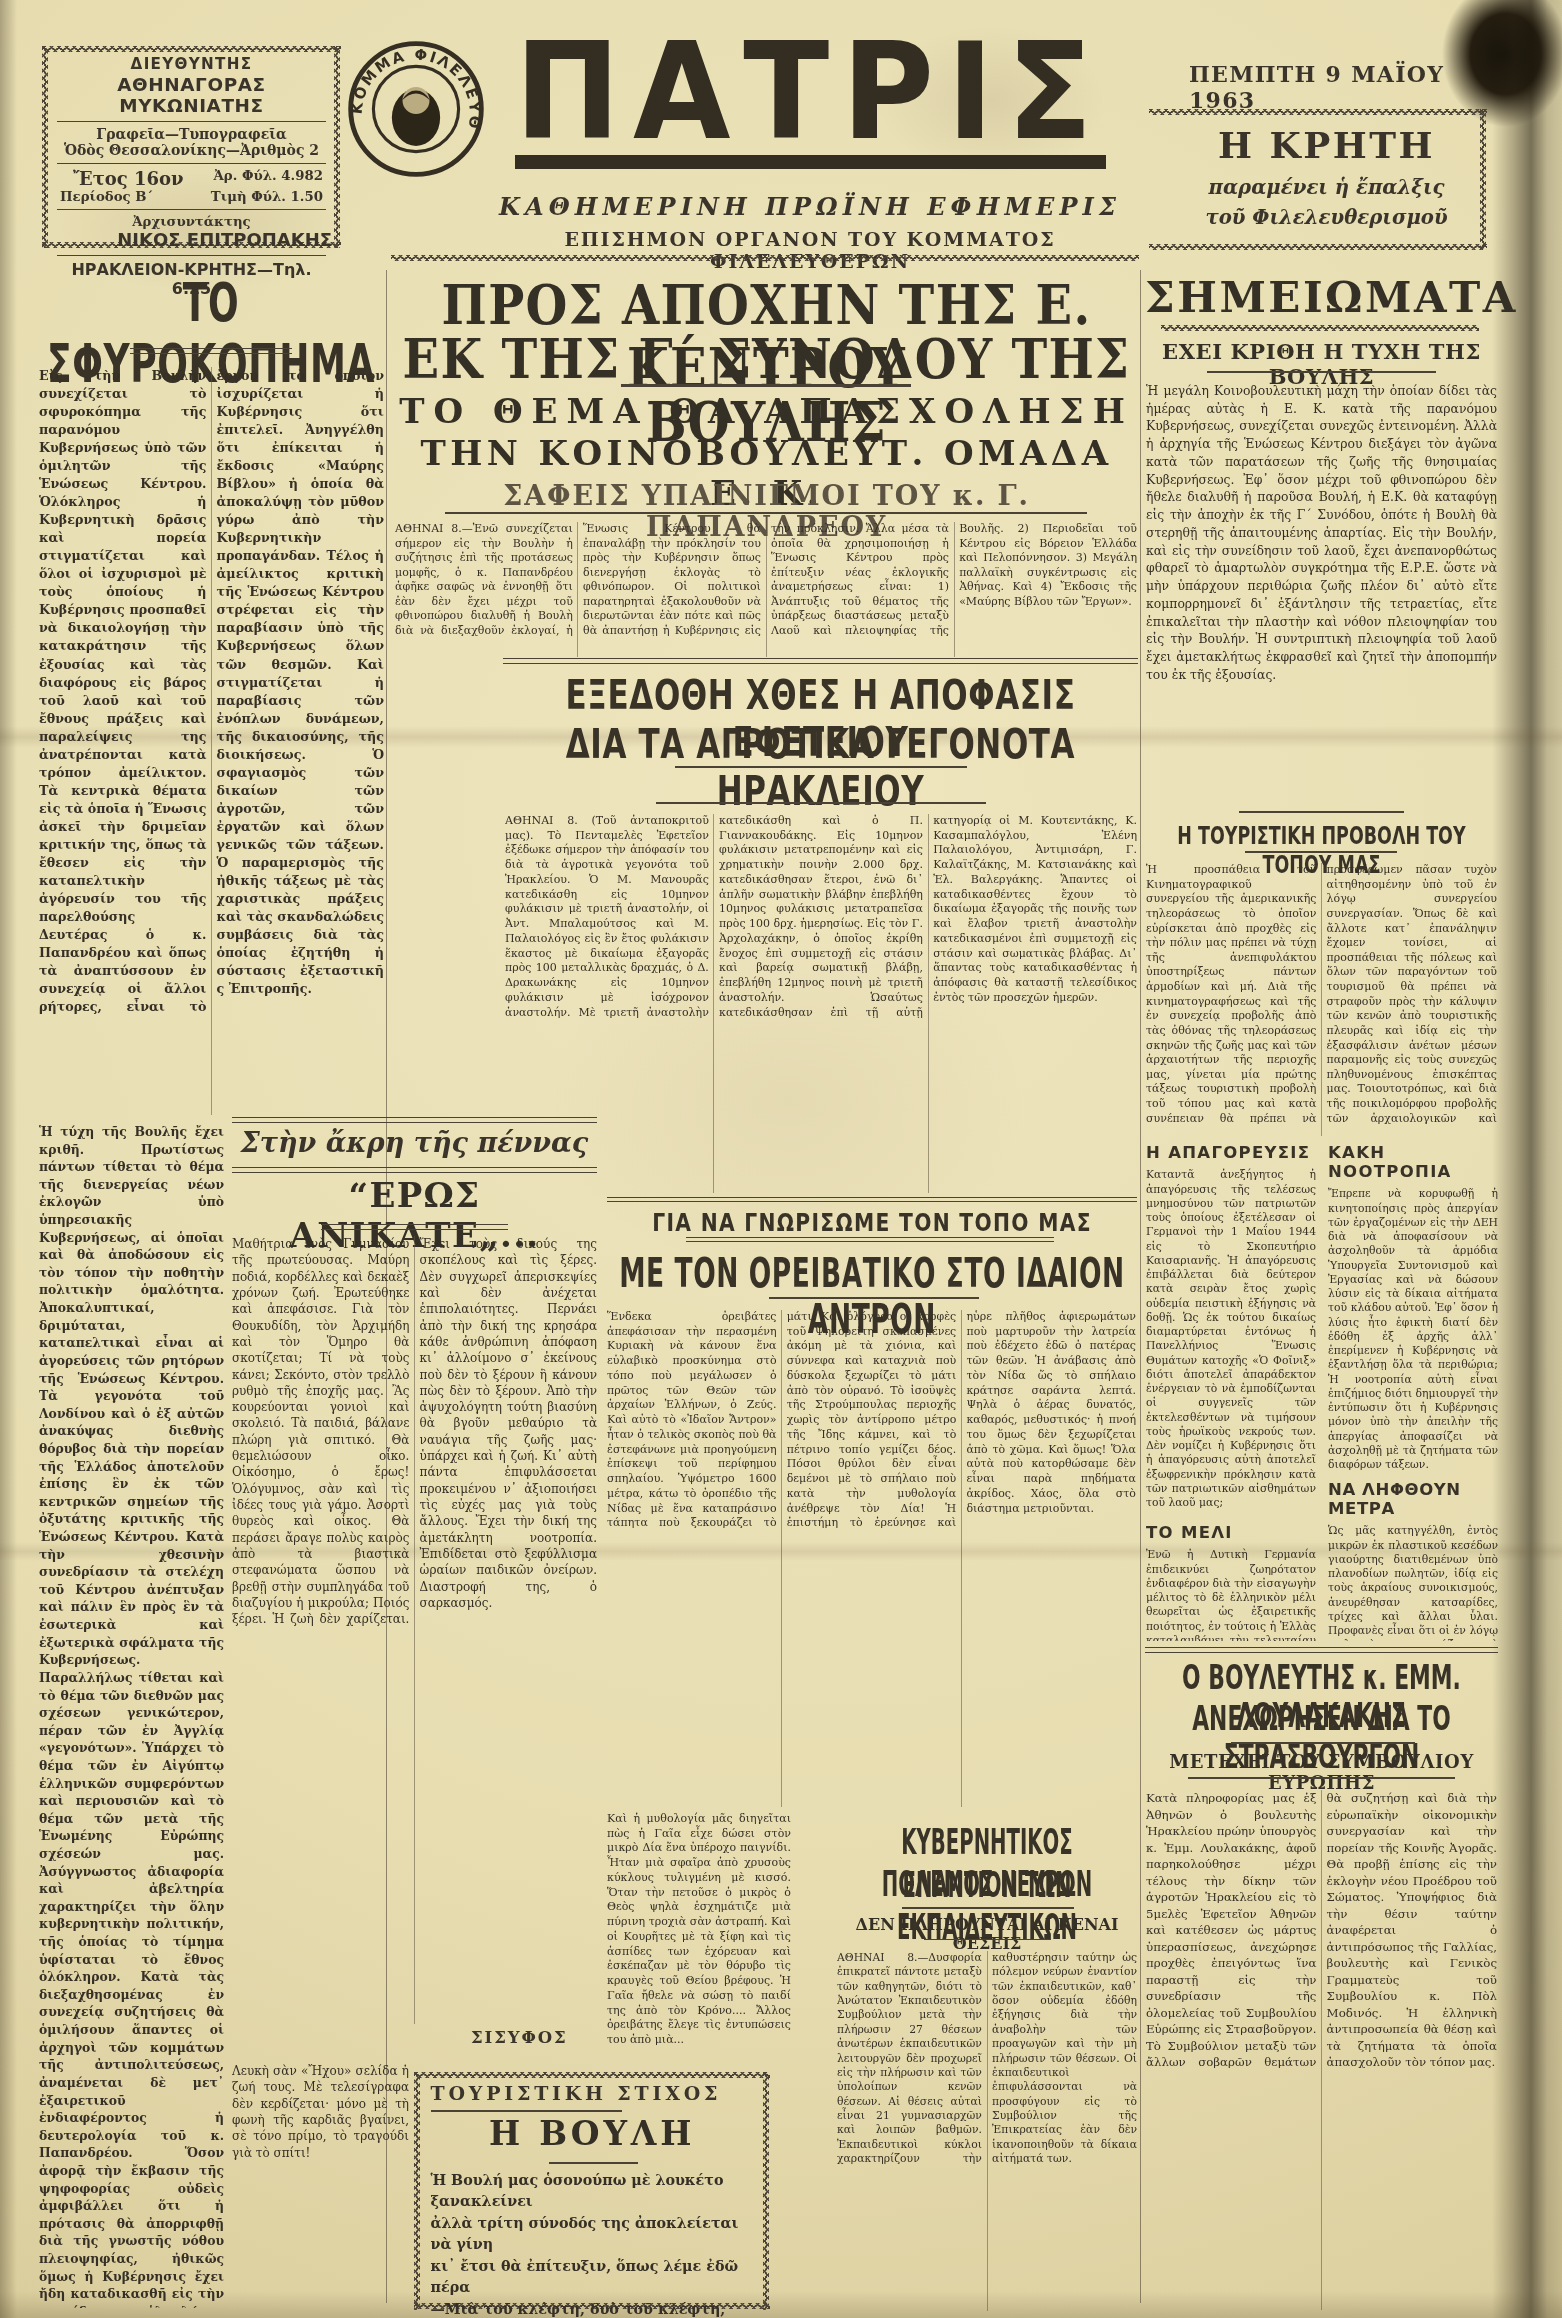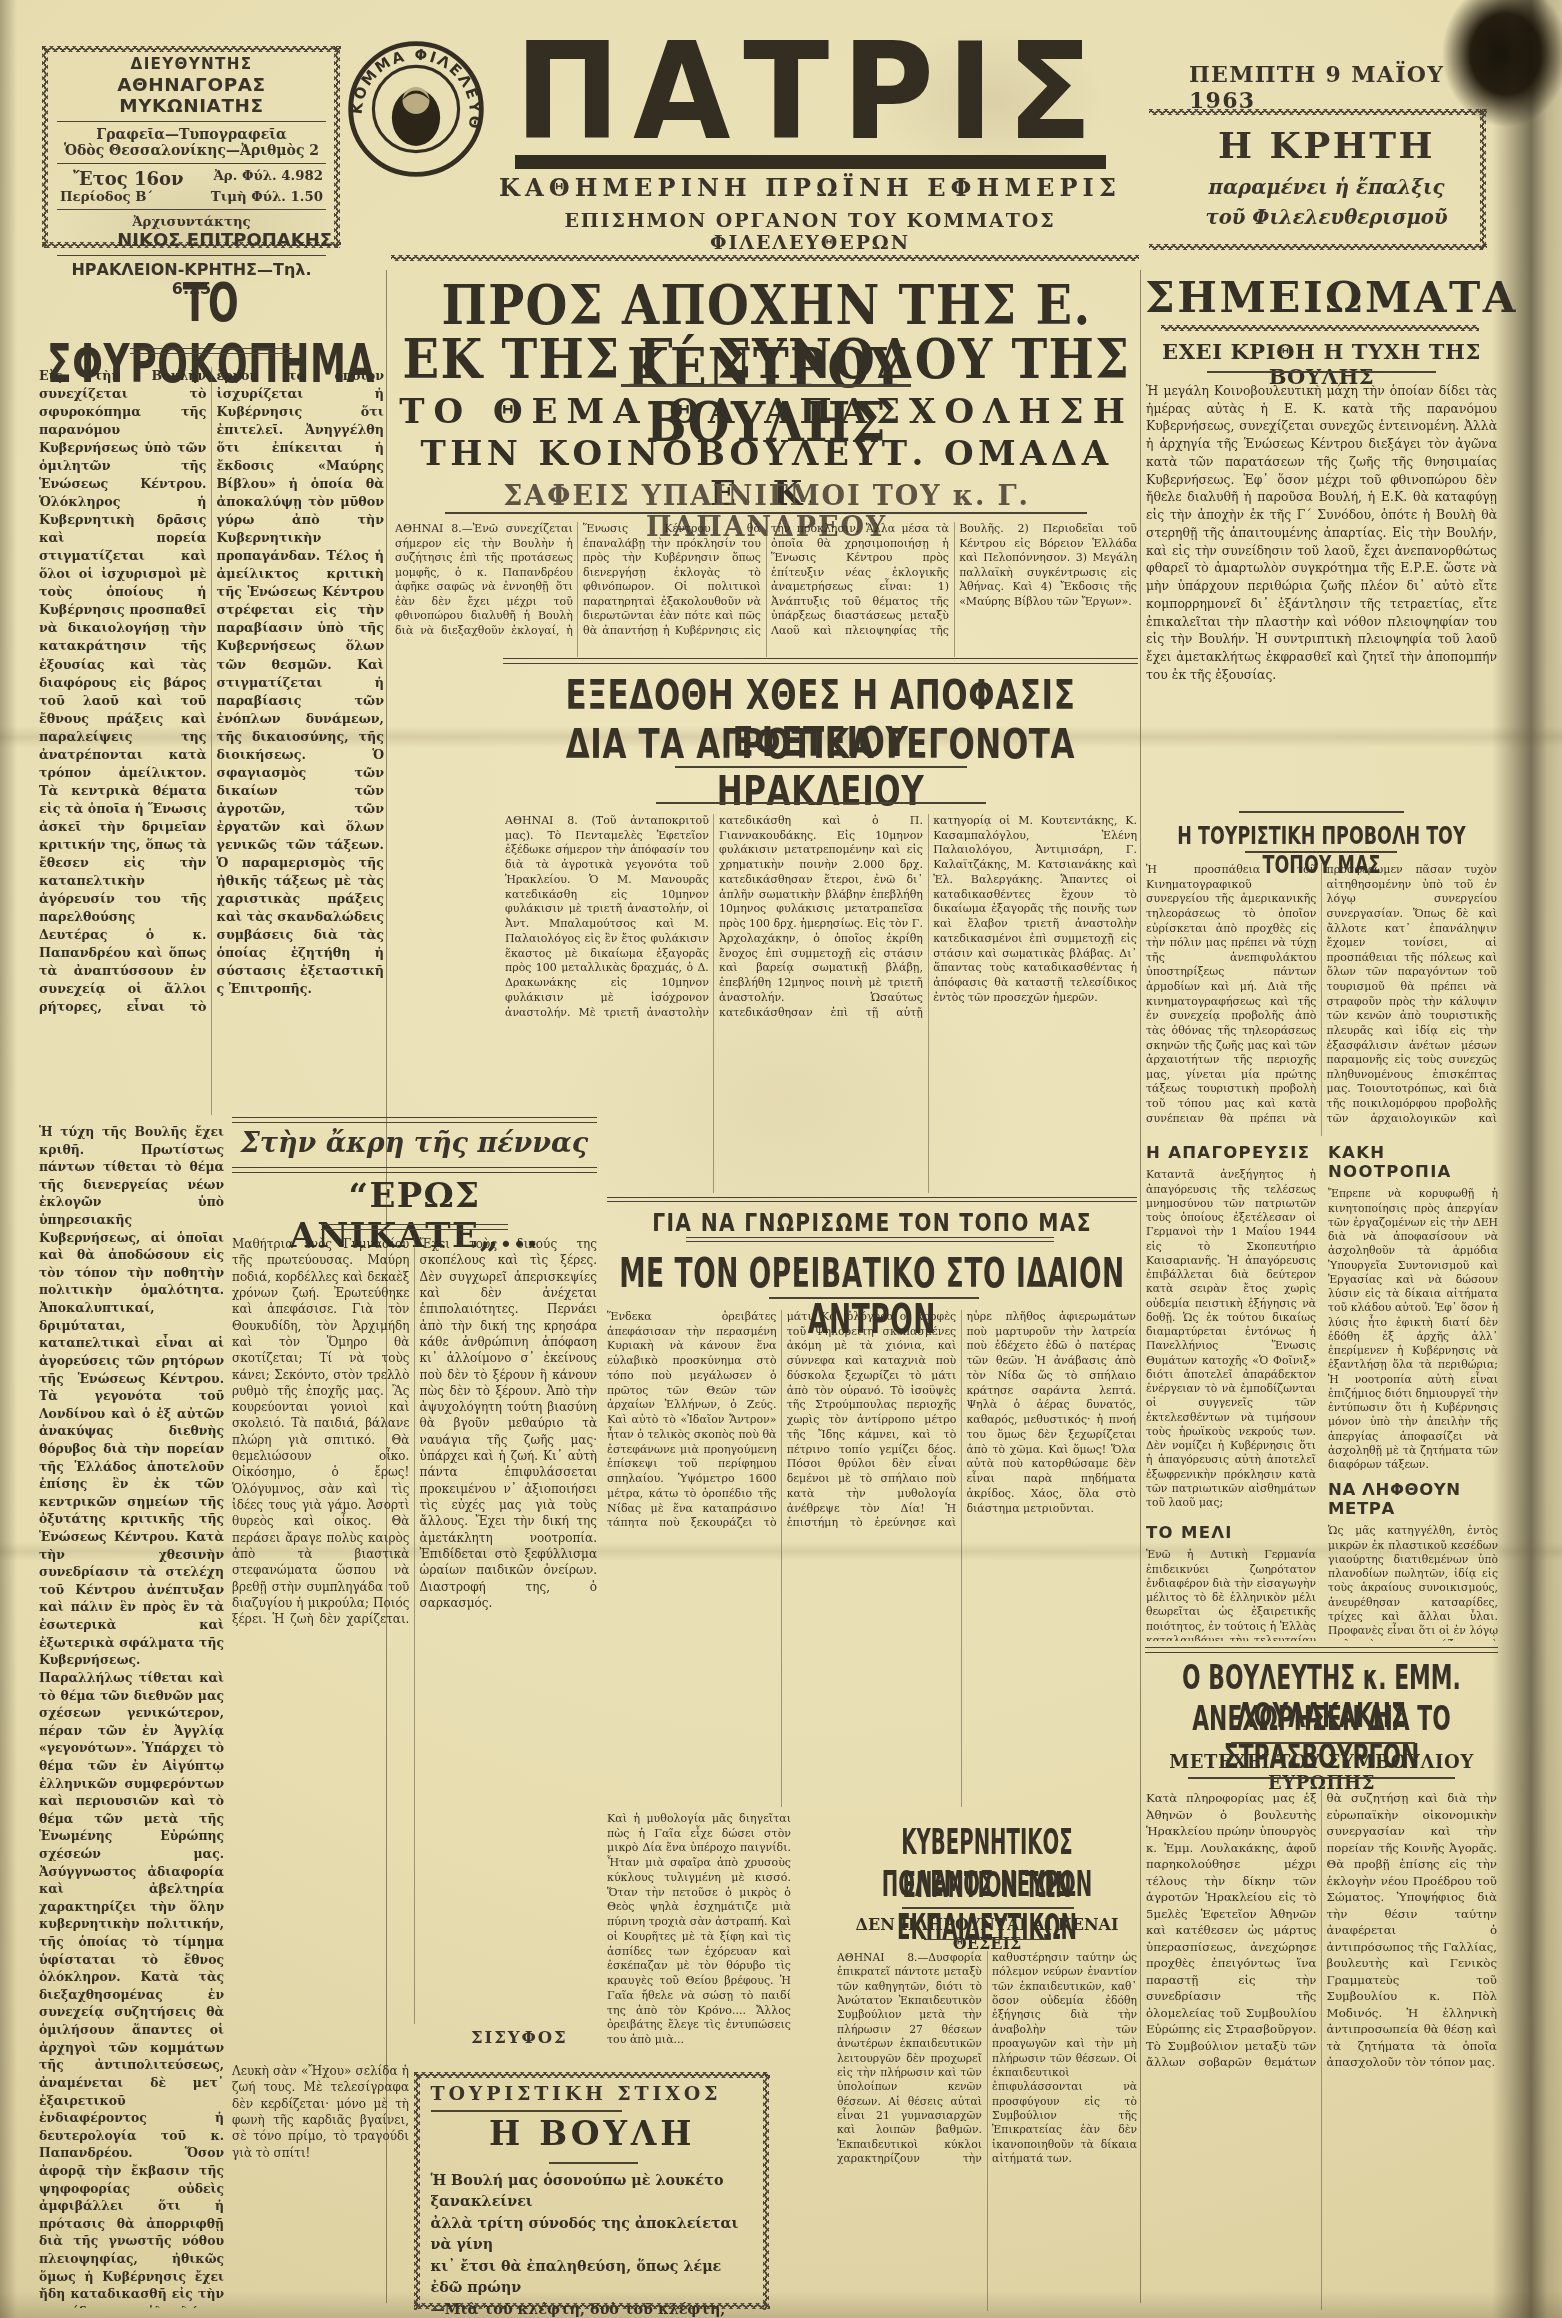--- a/index.html
+++ b/index.html
@@ -92,21 +92,21 @@
         <path id="sealArc" d="M 13 62 A 38 38 0 1 1 87 62" fill="none"></path>
       </defs>
     <text font-family="DejaVu Sans, sans-serif" font-size="10.5" font-weight="bold" fill="#352e22" letter-spacing="1.5">
       <textPath href="#sealArc" startOffset="6%">ΚΟΜΜΑ ΦΙΛΕΛΕΥΘΕΡΩΝ</textPath>
     </text>
   </svg>
 
   <div class="abs ctr" style="left:489px;top:21.6px;width:642px;">
     <div class="sans b tx" style="font-size:126px;line-height:1.05;letter-spacing:12.7px;color:#332d22;transform:scaleY(1.06);">ΠΑΤΡΙΣ</div>
     <div style="width:591px;height:14px;background:#332d22;margin:1.3px auto 0;"></div>
-    <div class="b" style="font-size:24px;letter-spacing:5.1px;margin-top:4px;">ΚΑΘΗΜΕΡΙΝΗ ΠΡΩΪΝΗ ΕΦΗΜΕΡΙΣ</div>
+    <div class="b" style="font-size:24px;letter-spacing:5.1px;margin-top:23px;font-style:italic;">ΚΑΘΗΜΕΡΙΝΗ ΠΡΩΪΝΗ ΕΦΗΜΕΡΙΣ</div>
     <div class="b" style="font-size:19px;letter-spacing:1.9px;margin-top:6.4px;">ΕΠΙΣΗΜΟΝ ΟΡΓΑΝΟΝ ΤΟΥ ΚΟΜΜΑΤΟΣ ΦΙΛΕΛΕΥΘΕΡΩΝ</div>
   </div>
 
   <div class="abs b" style="left:1189px;top:61px;width:305px;font-size:22px;letter-spacing:1.3px;">ΠΕΜΠΤΗ 9 ΜΑΪΟΥ 1963</div>
 
   <div class="abs" style="left:1174px;top:109px;width:313px;height:140px;">
     <div class="zzh" style="left:-25.4px;top:0;width:338px;"></div>
     <div class="zzv" style="left:306px;top:0;height:140px;"></div>
     <div class="zzh" style="left:-25.4px;top:135px;width:338px;"></div>
     <div class="ctr" style="position:absolute;left:0;top:15.2px;width:305px;">
@@ -175,21 +175,21 @@
     <div class="zzv" style="left:0;top:0;height:238px;"></div>
     <div class="zzv" style="left:349px;top:0;height:238px;"></div>
     <div class="abs" style="left:16.5px;top:10.2px;width:323px;">
       <div class="b" style="font-size:19px;letter-spacing:3.8px;">ΤΟΥΡΙΣΤΙΚΗ ΣΤΙΧΟΣ</div>
       <div class="rule" style="left:0;top:28px;width:191px;height:1.9px;"></div>
       <div class="ctr hl-serif" style="font-size:33px;margin-top:10.2px;letter-spacing:3.8px;">Η ΒΟΥΛΗ</div>
       <div class="rule" style="left:118px;top:80px;width:89px;height:1.9px;"></div>
       <div style="margin-top:16.5px;font-size:14.3px;line-height:1.5;color:#352f25;font-weight:bold;">
         <div>Ἡ Βουλή μας ὁσονούπω μὲ λουκέτο ξανακλείνει</div>
         <div>ἀλλὰ τρίτη σύνοδός της ἀποκλείεται νὰ γίνη</div>
-        <div>κι᾽ ἔτσι θὰ ἐπαληθεύση, ὅπως λέμε ἐδῶ πρώην</div>
+        <div>κι᾽ ἔτσι θὰ ἐπίτευξιν, ὅπως λέμε ἐδῶ πέρα</div>
         <div>—Μιὰ τοῦ κλέφτη, δυὸ τοῦ κλέφτη, τρεῖς καὶ τὴν κακή του μέρα.</div>
       </div>
 
     </div>
   </div>
 
   <div class="rule" style="left:607px;top:1197px;width:530px;height:1.3px;"></div>
   <div class="rule" style="left:607px;top:1201px;width:530px;height:1.3px;"></div>
   <div class="abs ctr" style="left:607px;top:1208px;width:530px;">
     <div class="hl-sans tx" style="font-size:20.3px;transform:scaleY(1.2);letter-spacing:1.3px;">ΓΙΑ ΝΑ ΓΝΩΡΙΣΩΜΕ ΤΟΝ ΤΟΠΟ ΜΑΣ</div>

